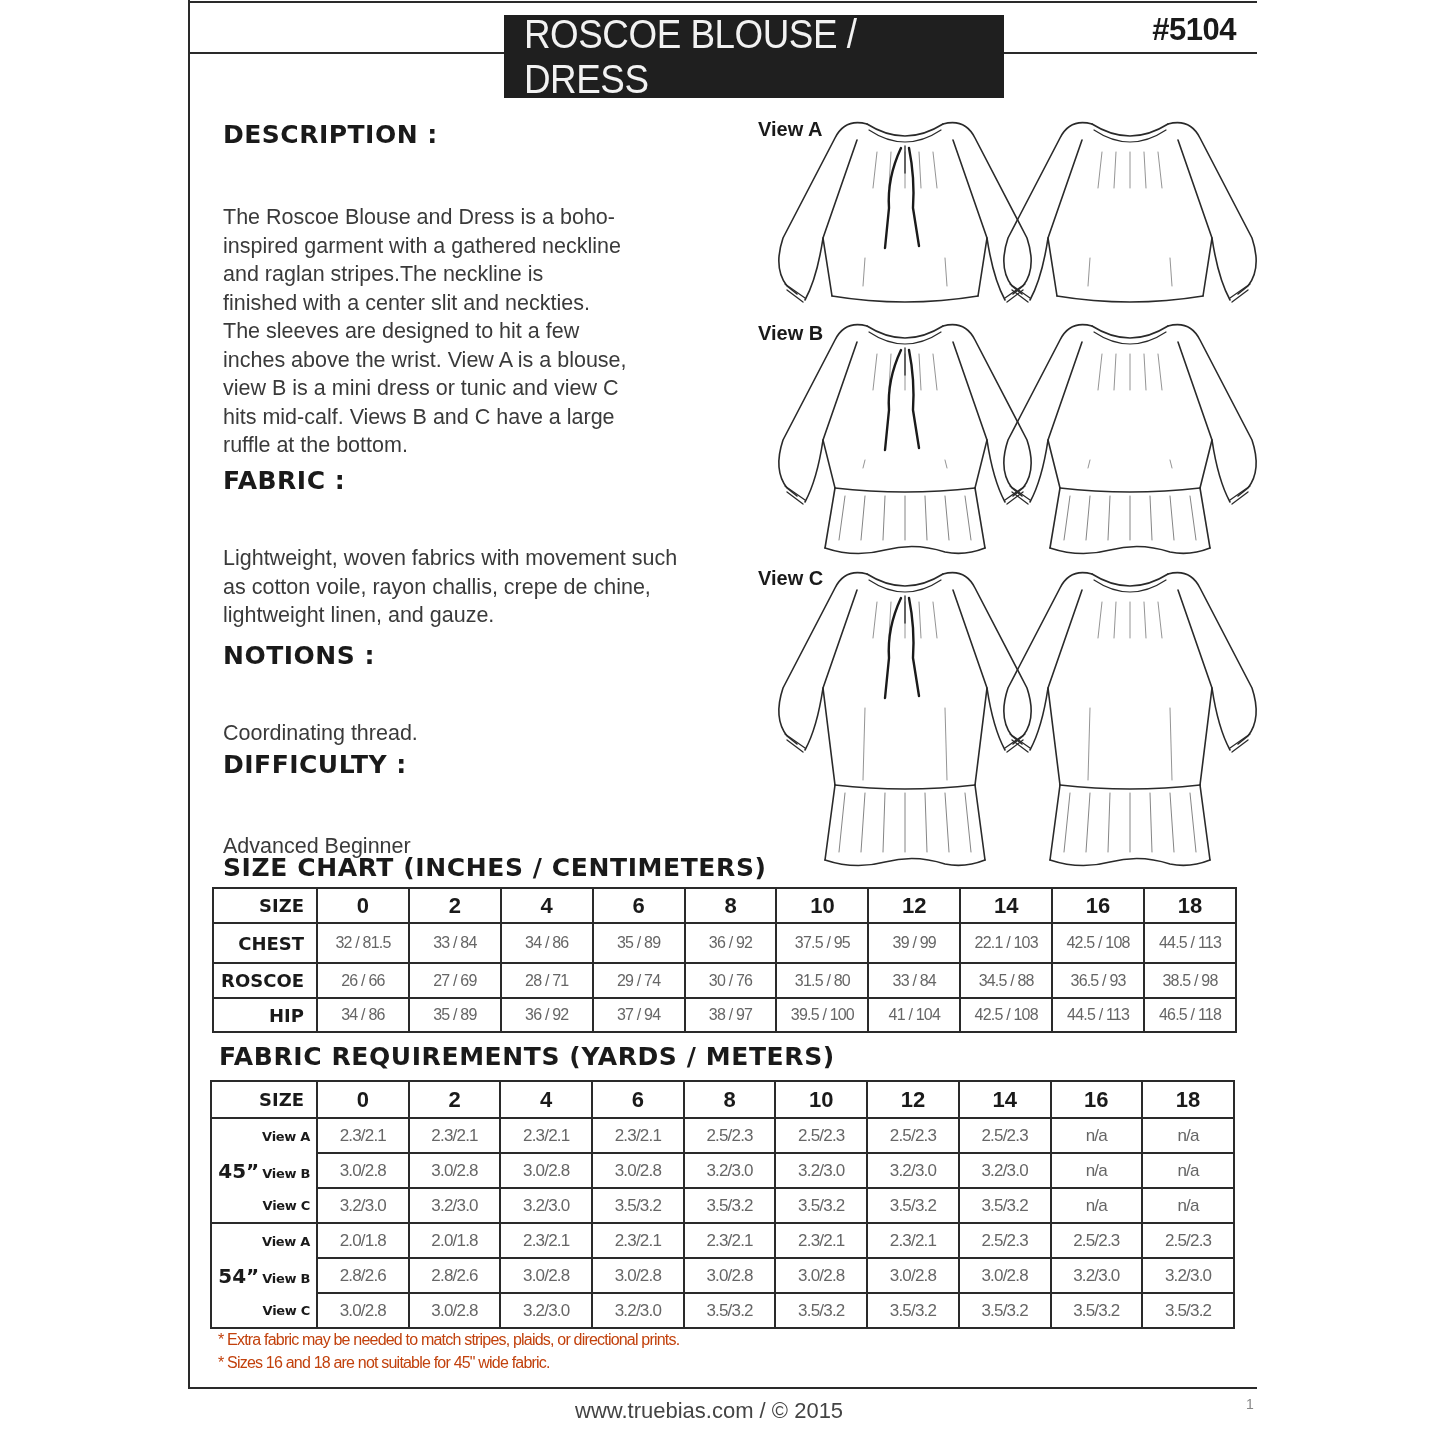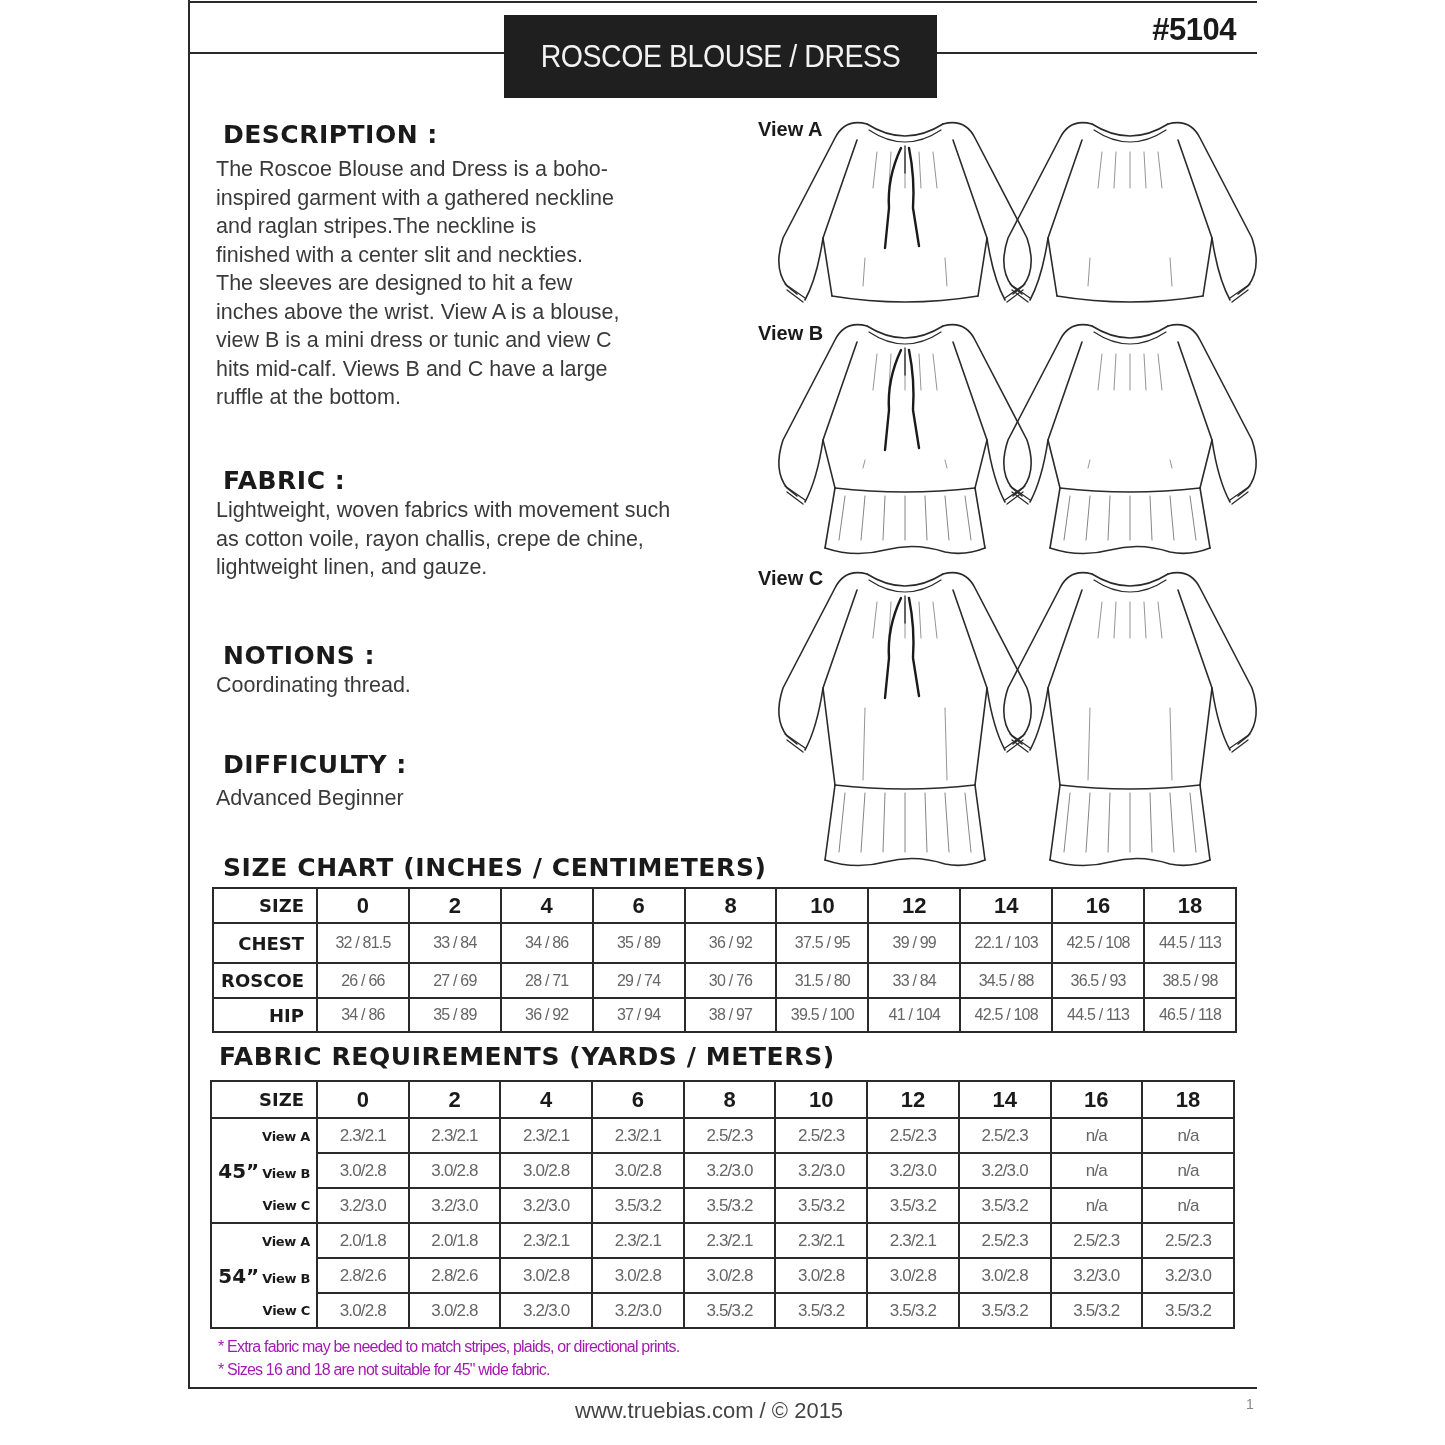--- a/index.html
+++ b/index.html
@@ -1,36 +1,36 @@
 <!DOCTYPE html>
 <html><head>
 <meta charset="utf-8">
 <style>
   html, body { margin:0; padding:0; background:#ffffff; }
   body { width:1445px; height:1445px; position:relative; overflow:hidden;
          font-family:"Liberation Sans", sans-serif; color:#222; }
   .line { position:absolute; background:#2a2a2a; }
-  .title-box { position:absolute; left:504px; top:15px; width:433px; height:83px; background:#1f1f1f;
-               color:#f2f2f2; font-size:31px; display:flex; align-items:center; justify-content:center;
+  .title-box { position:absolute; left:504px; top:15px; width:500px; height:83px; background:#1f1f1f;
+               color:#f2f2f2; font-size:40px; display:flex; align-items:center; justify-content:center;
                letter-spacing:-0.5px; transform-origin:center; }
   .title-box span { display:inline-block; transform:scaleX(0.92); }
   .pattern-no { position:absolute; right:209px; top:12px; font-size:31px; font-weight:bold; color:#1a1a1a; letter-spacing:-0.5px; }
   .section-h { position:absolute; left:223px; font-family:"DejaVu Sans", sans-serif; font-weight:bold; font-size:25px; color:#1a1a1a; letter-spacing:0.5px; }
-  .body-text { position:absolute; left:216px; font-size:21.5px; line-height:28.5px; color:#3a3a3a; }
+  .body-text { position:absolute; left:223px; font-size:21.5px; line-height:28.5px; color:#3a3a3a;margin-top:48px; }
   .view-label { position:absolute; left:758px; font-size:20px; font-weight:bold; color:#1a1a1a; }
   .garment { position:absolute; }
   .table-title { position:absolute; font-family:"DejaVu Sans", sans-serif; font-weight:bold; font-size:25px; color:#1a1a1a; letter-spacing:0.6px; white-space:nowrap; }
   table.grid { position:absolute; border-collapse:collapse; table-layout:fixed; }
   table.grid td { border:2px solid #2a2a2a; text-align:center; padding:0; overflow:hidden; white-space:nowrap; }
   .hdr-num { font-size:22px; font-weight:bold; color:#1a1a1a; }
   .hdr-label { font-family:"DejaVu Sans", sans-serif; font-size:18px; font-weight:bold; text-align:right !important; padding-right:12px !important; color:#1a1a1a; }
   .val { font-size:16px; color:#666; letter-spacing:-0.8px; }
   .width-lbl { font-family:"DejaVu Sans", sans-serif; font-size:20px; font-weight:bold; color:#1a1a1a; }
   .view-sub { font-family:"DejaVu Sans", sans-serif; font-size:13px; font-weight:bold; color:#1a1a1a; letter-spacing:-0.3px; }
-  .note { position:absolute; left:218px; font-size:16px; color:#a21caf; letter-spacing:-0.8px;margin-top:7px; }
+  .note { position:absolute; left:218px; font-size:16px; color:#c2410c; letter-spacing:-0.8px; }
   .footer { position:absolute; left:575px; top:1398px; font-size:22px; color:#444; }
   .page-num { position:absolute; left:1246px; top:1396px; font-size:14px; color:#888; }
 </style>
 </head>
 <body>
 
 <div class="line" style="left:188px; top:0; width:2px; height:1389px;"></div>
 <div class="line" style="left:188px; top:1px; width:1069px; height:2px;"></div>
 <div class="line" style="left:188px; top:52px; width:1069px; height:2px;"></div>
 <div class="line" style="left:188px; top:1387px; width:1069px; height:2px;"></div>

